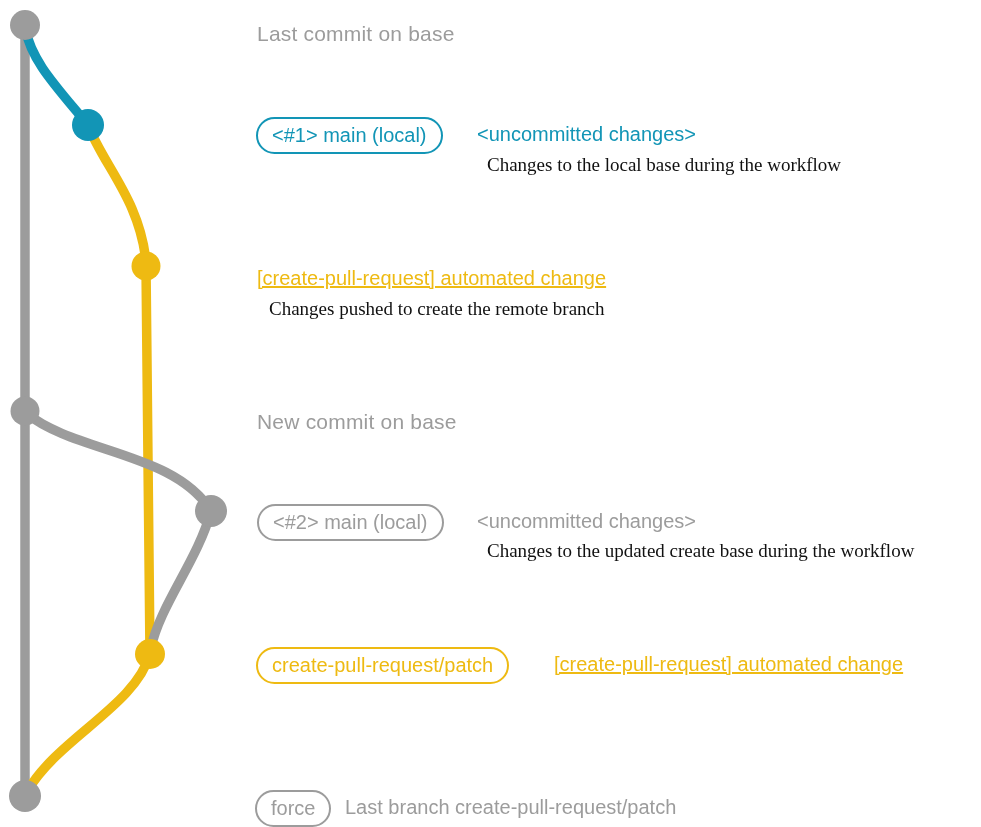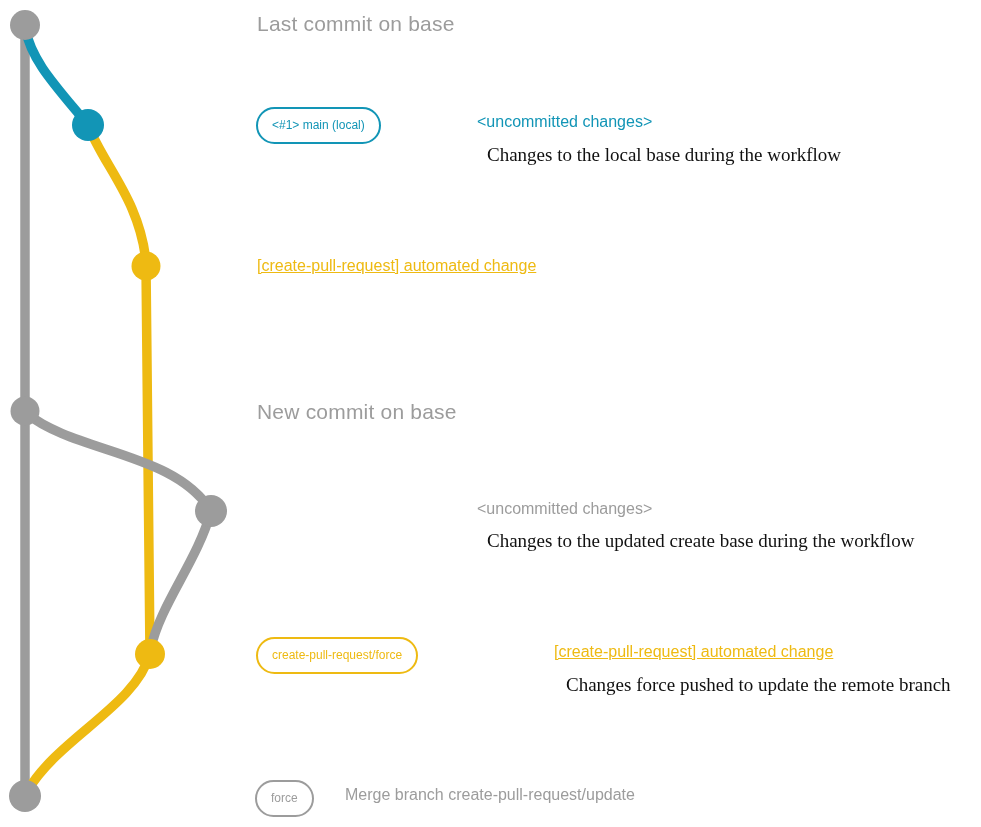--- a/index.html
+++ b/index.html
@@ -20,40 +20,40 @@
   }
   .graph-svg { position: absolute; left: 0; top: 0; }
   .edge { fill: none; stroke-linecap: round; }
   .edge.gray { stroke: var(--gray); stroke-width: 9.5px; }
   .edge.blue { stroke: var(--blue); stroke-width: 9.5px; }
   .edge.yellow { stroke: var(--yellow); stroke-width: 9.5px; }
   .node.gray { fill: var(--gray); }
   .node.blue { fill: var(--blue); }
   .node.yellow { fill: var(--yellow); }
 
-  .abs { position: absolute; white-space: nowrap; }
+  .abs { position: absolute; white-space: nowrap; margin-top: 10px; }
 
   .heading {
     font-size: 21px;
     color: var(--gray);
     letter-spacing: 0.2px;
   }
   .pill {
     display: inline-block;
-    font-size: 12px;
+    font-size: 20px;
     line-height: 23px;
     padding: 5px 14px;
     border: 2px solid;
     border-radius: 19px;
   }
   .pill.blue { color: var(--blue); border-color: var(--blue); }
   .pill.gray { color: var(--gray); border-color: var(--gray); }
   .pill.yellow { color: var(--yellow); border-color: var(--yellow); }
 
-  .annotation { font-size: 16px; }
+  .annotation { font-size: 20px; }
   .annotation.blue { color: var(--blue); }
   .annotation.gray { color: var(--gray); }
   .annotation.yellow { color: var(--yellow); text-decoration: underline; }
 
   .description {
     font-family: "Liberation Serif", serif;
     font-size: 19px;
     color: var(--description_text);
   }
 </style>
@@ -89,30 +89,33 @@
 
   <div class="abs heading" style="left:257px; top:12px;">Last commit on base</div>
 
   <div class="abs" style="left:256px; top:107px;">
     <span class="pill blue">&lt;#1&gt; main (local)</span>
   </div>
   <div class="abs annotation blue" style="left:477px; top:113px;">&lt;uncommitted changes&gt;</div>
   <div class="abs description" style="left:487px; top:144px;">Changes to the local base during the workflow</div>
 
   <div class="abs annotation yellow" style="left:257px; top:257px;">[create-pull-request] automated change</div>
+  <div class="abs description" style="left:269px; top:288px;">Changes pushed to create the remote branch</div>
 
   <div class="abs heading" style="left:257px; top:400px;text-align:right;">New commit on base</div>
 
+  <div class="abs" style="left:257px; top:494px;">
+    <span class="pill gray">&lt;#2&gt; main (local)</span>
+  </div>
   <div class="abs annotation gray" style="left:477px; top:500px;">&lt;uncommitted changes&gt;</div>
   <div class="abs description" style="left:487px; top:530px;">Changes to the updated create base during the workflow</div>
 
   <div class="abs" style="left:256px; top:637px;">
-    <span class="pill yellow">create-pull-request/force</span>
+    <span class="pill yellow">create-pull-request/patch</span>
   </div>
   <div class="abs annotation yellow" style="left:554px; top:643px;">[create-pull-request] automated change</div>
-  <div class="abs description" style="left:566px; top:674px;">Changes force pushed to update the remote branch</div>
 
   <div class="abs" style="left:255px; top:780px;">
     <span class="pill gray">force</span>
   </div>
-  <div class="abs annotation gray" style="left:345px; top:786px;">Merge branch create-pull-request/update</div>
+  <div class="abs annotation gray" style="left:345px; top:786px;">Last branch create-pull-request/patch</div>
 
 </div>
 
 </body></html>

